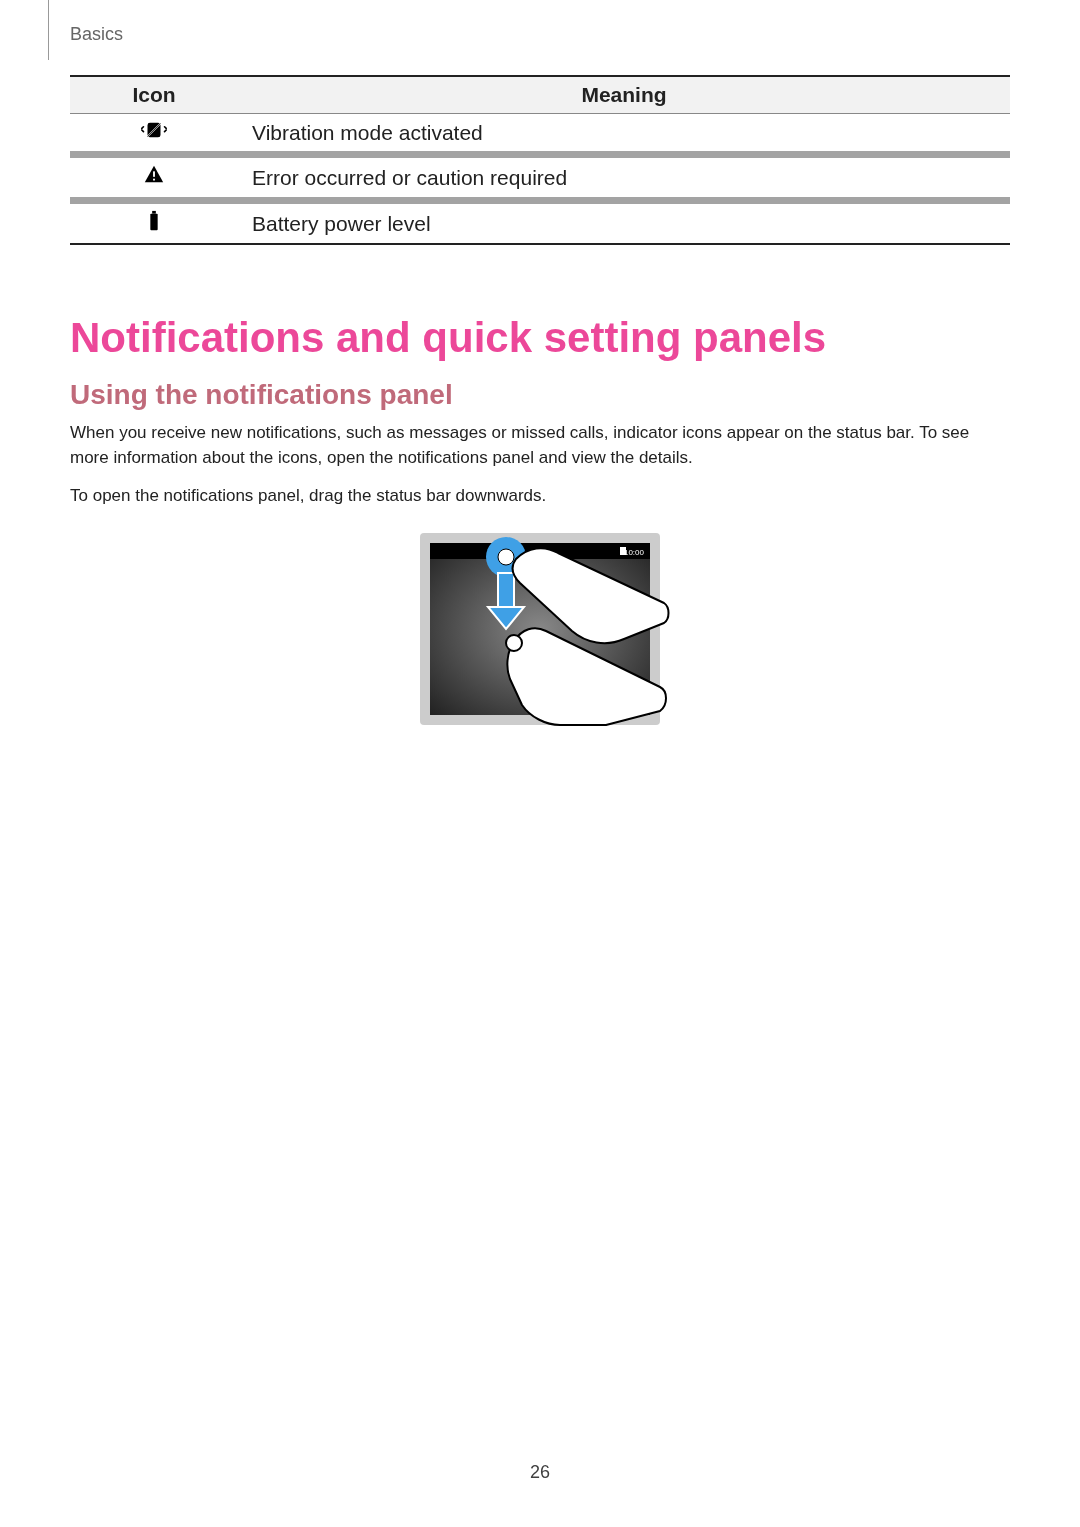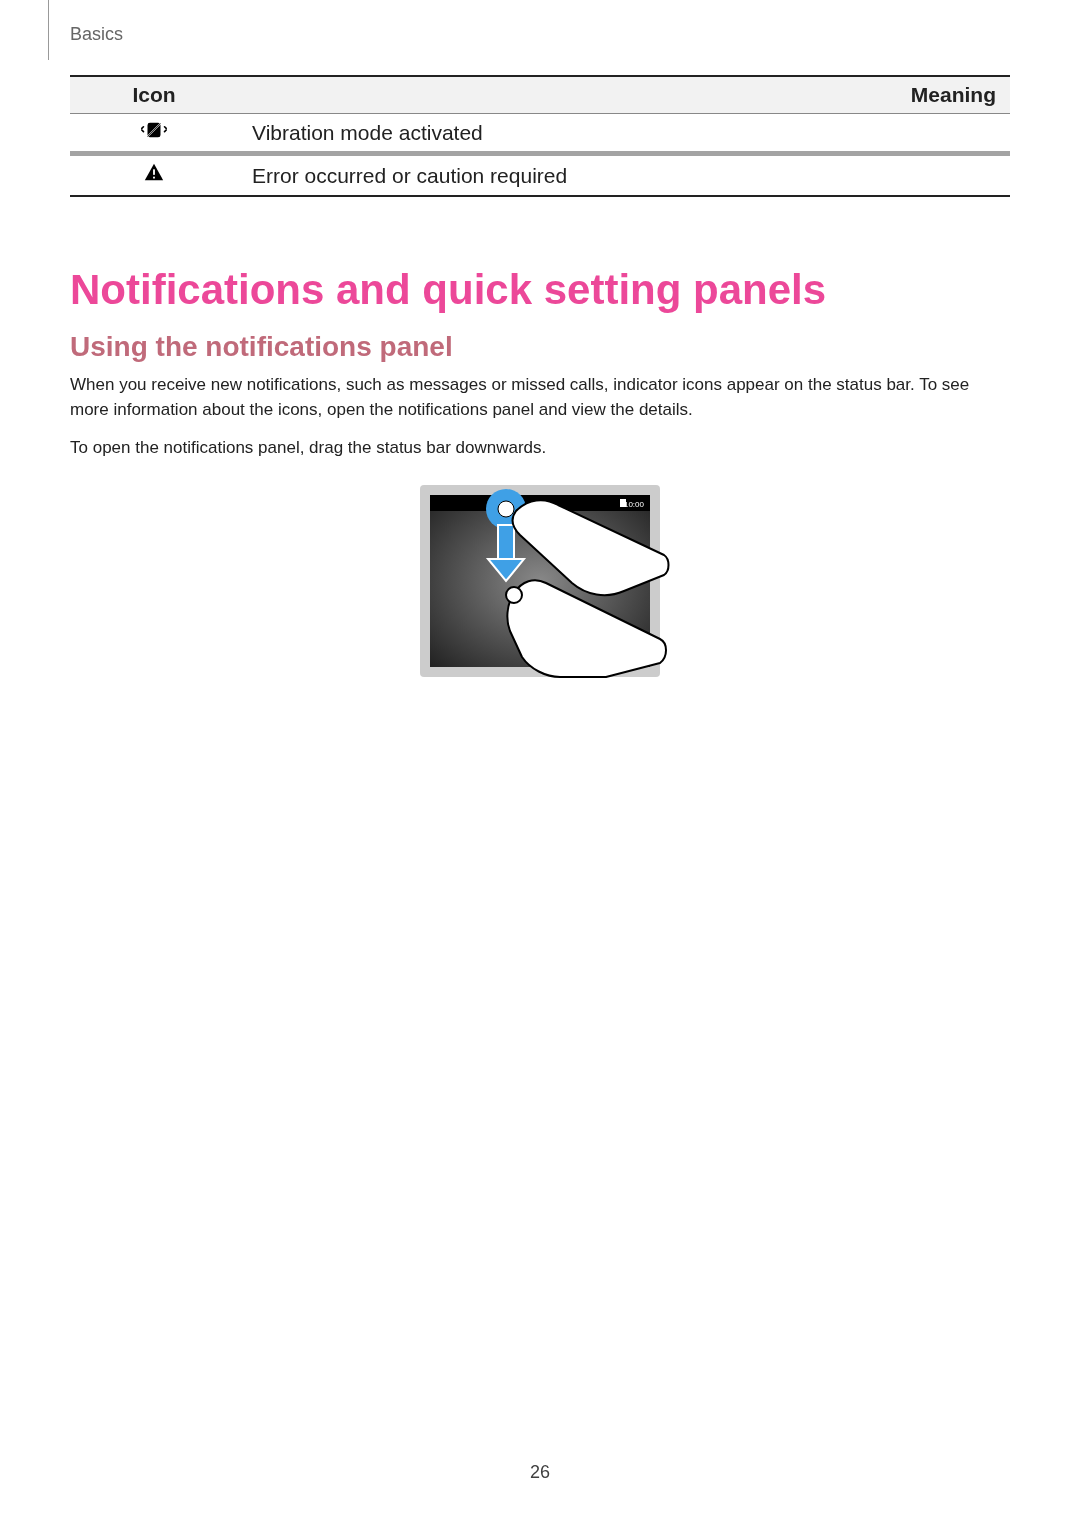--- a/index.html
+++ b/index.html
@@ -29,35 +29,35 @@
     color: #666;
     margin: 4px 0 30px 0;
   }
   
   table.icon-table {
     width: 100%;
     border-collapse: collapse;
     font-size: 21px;
   }
   table.icon-table th {
-    text-align: right;
+    text-align: center;
     font-weight: 600;
     background: #f2f2f2;
     padding: 6px 14px;
     border-top: 2px solid #222;
     border-bottom: 1px solid #888;
   }
   table.icon-table th.icon-col,
   table.icon-table td.icon-col {
     width: 140px;
     text-align: center;
   }
   table.icon-table td {
     padding: 6px 14px;
-    border-bottom: 5px solid #a3a3a3;
+    border-bottom: 7px solid #a3a3a3;
   }
   table.icon-table tr:last-child td {
     border-bottom: 2px solid #222;
   }
   .ic { display:inline-block; width:26px; height:20px; }
   
   h1.section {
     font-size: 42px;
     font-weight: 700;
     color: #ec4899;
@@ -129,20 +129,31 @@
         <td class="icon-col">
           <span class="ic">
             <svg viewBox="0 0 24 24" width="22" height="22">
               <path fill="#000" d="M12 2 L22 20 H2 Z"></path>
               <rect x="11" y="8" width="2" height="6" fill="#fff"></rect>
               <rect x="11" y="16" width="2" height="2" fill="#fff"></rect>
             </svg>
           </span>
         </td>
         <td>Error occurred or caution required</td>
+      </tr>
+      <tr>
+        <td class="icon-col">
+          <span class="ic">
+            <svg viewBox="0 0 14 24" width="14" height="22">
+              <rect x="3" y="4" width="8" height="18" rx="1" fill="#000"></rect>
+              <rect x="5" y="1" width="4" height="3" fill="#000"></rect>
+            </svg>
+          </span>
+        </td>
+        <td>Battery power level</td>
       </tr>
     </tbody>
   </table>
 
   <h1 class="section">Notifications and quick setting panels</h1>
 
   <h2 class="sub">Using the notifications panel</h2>
 
   <p class="body">When you receive new notifications, such as messages or missed calls, indicator icons appear on the status bar. To see more information about the icons, open the notifications panel and view the details.</p>
   <p class="body">To open the notifications panel, drag the status bar downwards.</p>

